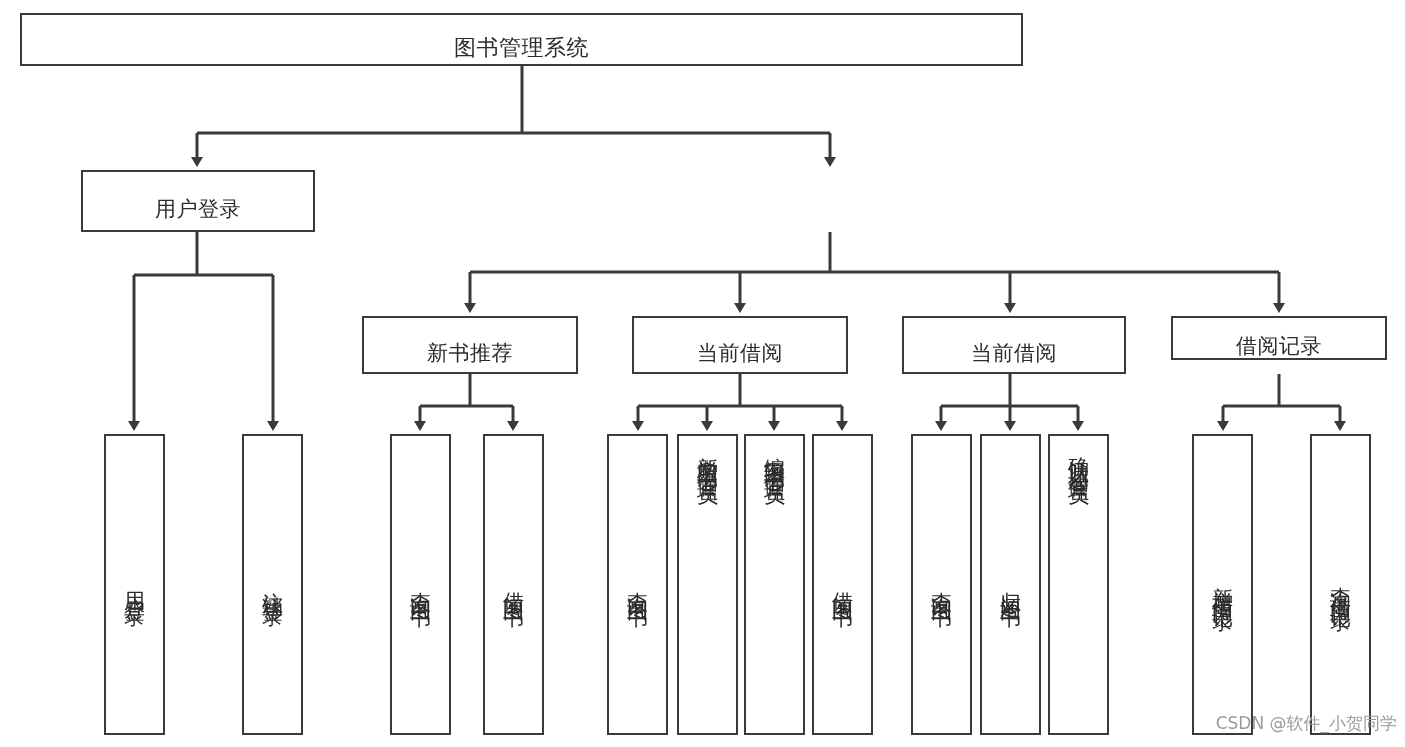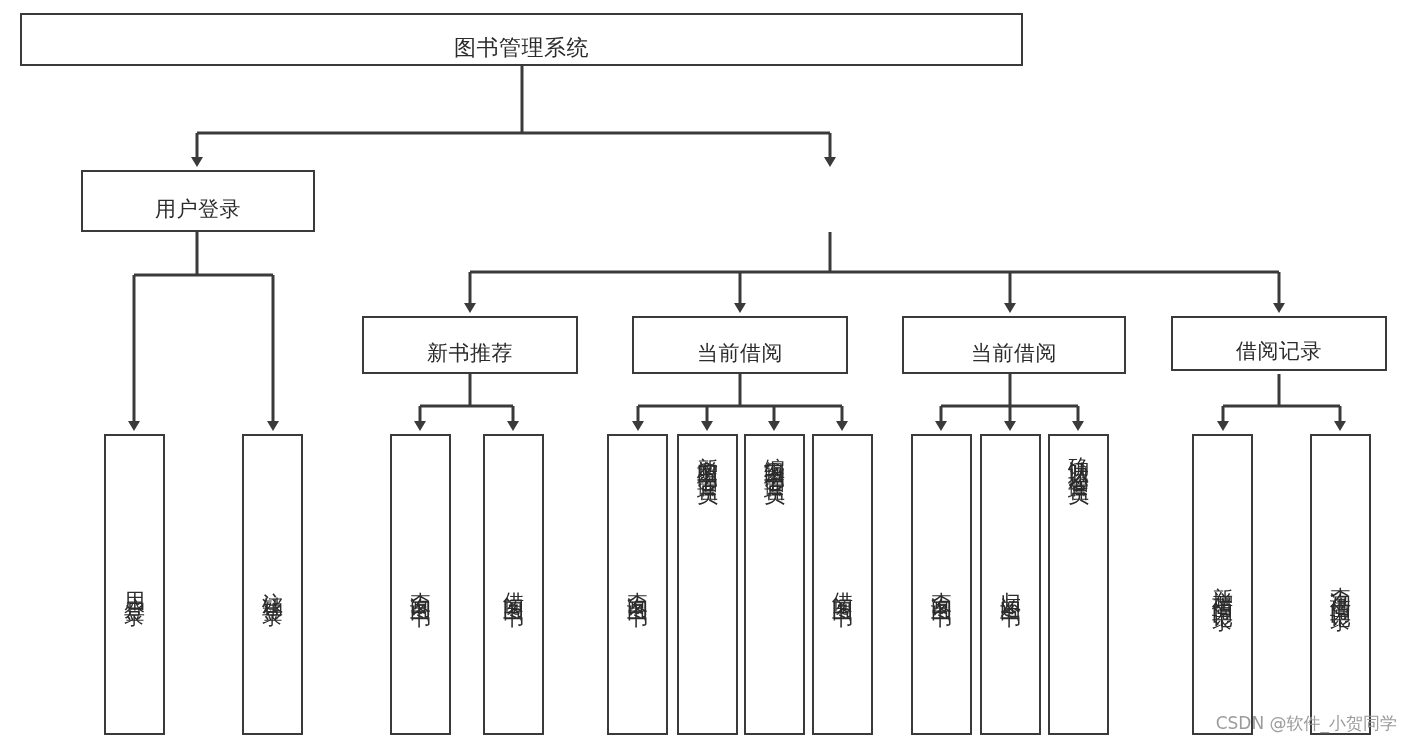--- a/index.html
+++ b/index.html
@@ -133,21 +133,21 @@
 
   <div class="node h-node" style="left:362px;top:316px;width:216px;height:58px;">
     <span class="lbl">新书推荐</span>
   </div>
   <div class="node h-node" style="left:632px;top:316px;width:216px;height:58px;">
     <span class="lbl">当前借阅</span>
   </div>
   <div class="node h-node" style="left:902px;top:316px;width:224px;height:58px;">
     <span class="lbl">当前借阅</span>
   </div>
-  <div class="node h-node" style="left:1171px;top:316px;width:216px;height:55px;">
+  <div class="node h-node" style="left:1171px;top:316px;width:216px;height:44px;">
     <span class="lbl">借阅记录</span>
   </div>
 
   <div class="node v-node" style="left:104px;top:434px;width:61px;height:301px;">
     <span class="lbl">用户登录</span>
   </div>
   <div class="node v-node" style="left:242px;top:434px;width:61px;height:301px;">
     <span class="lbl">注销登录</span>
   </div>
 

